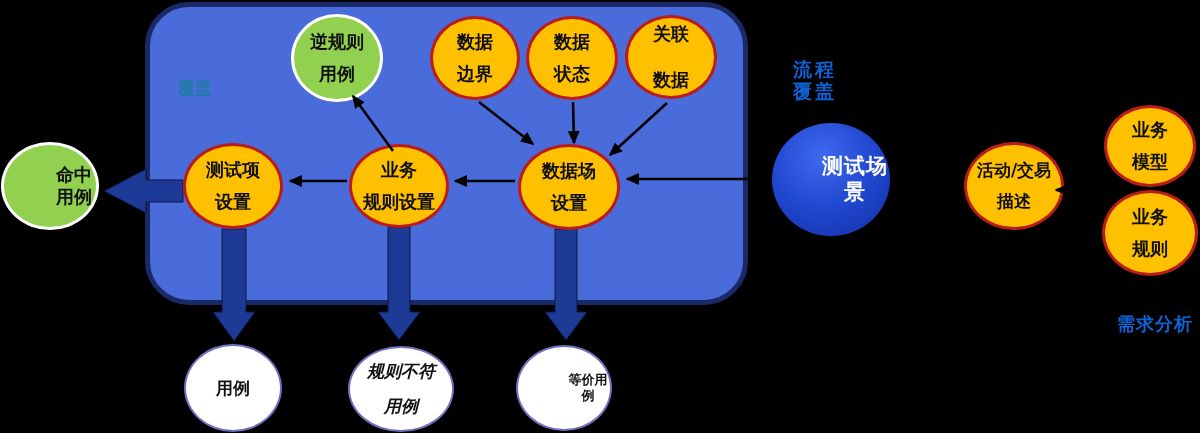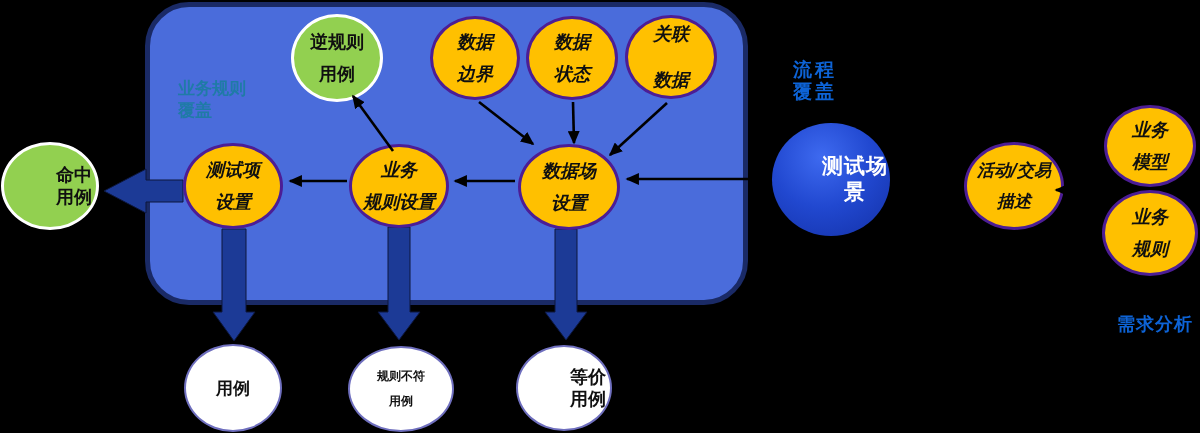--- a/index.html
+++ b/index.html
@@ -23,21 +23,21 @@
   }
   svg.layer{position:absolute;left:0;top:0;width:1200px;height:433px;pointer-events:none;}
   #fat-arrows{z-index:2;}
   #thin-arrows{z-index:4;}
   .node{
     position:absolute;z-index:3;border-radius:50%;
     display:flex;flex-direction:column;align-items:center;justify-content:center;
     text-align:center;font-weight:bold;color:var(--node-text);
     font-size:18px;line-height:1.8;
   }
-  .node.yellow{background:var(--yellow);border:3px solid #4c1d95;font-style:italic;}
+  .node.yellow{background:var(--yellow);border:3px solid #b91c1c;}
   .node.green{background:var(--green);border:3px solid #ffffff;}
   .node.white{background:#ffffff;border:2px solid var(--white-ring);line-height:2.05;}
   .node.scene{
     background:radial-gradient(circle at 42% 30%, #3e6af0 0%, #2148d0 48%, #1330a6 100%);
     border:none;color:#ffffff;font-size:21px;letter-spacing:1px;
   }
   .node.single{line-height:1.2;padding-left:48px;}
   .floating-label{
     position:absolute;z-index:5;text-align:left;font-weight:bold;
   }
@@ -116,31 +116,30 @@
 
   <div class="node yellow" style="left:1102px;top:190px;width:96px;height:86px;">
     <span>业务</span>
     <span>规则</span>
   </div>
 
   <div class="node white" style="left:184px;top:344px;width:98px;height:88px;font-size:17px;">
     <span>用例</span>
   </div>
 
-  <div class="node white" style="left:348px;top:346px;width:106px;height:86px;font-size:12px;">
+  <div class="node white" style="left:348px;top:346px;width:106px;height:86px;font-size:17px;font-style:italic;">
     <span>规则不符</span>
     <span>用例</span>
   </div>
 
-  <div class="node white single" style="left:516px;top:345px;width:96px;height:86px;font-size:18px;">
+  <div class="node white single" style="left:516px;top:345px;width:96px;height:86px;font-size:13px;">
     <span>等价用例</span>
   </div>
 
   <div class="floating-label label-coverage">
-    <div>业务规则</div>
     <div>覆盖</div>
   </div>
 
   <div class="floating-label label-process">
     <div>流程</div>
     <div>覆盖</div>
   </div>
 
   <div class="floating-label label-requirement">
     <span>需求分析</span>

